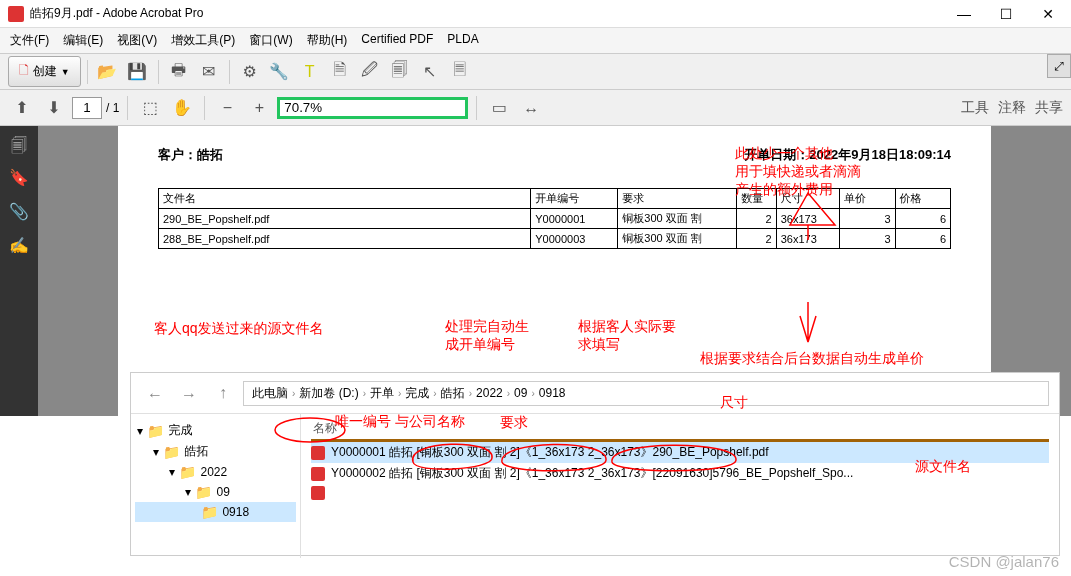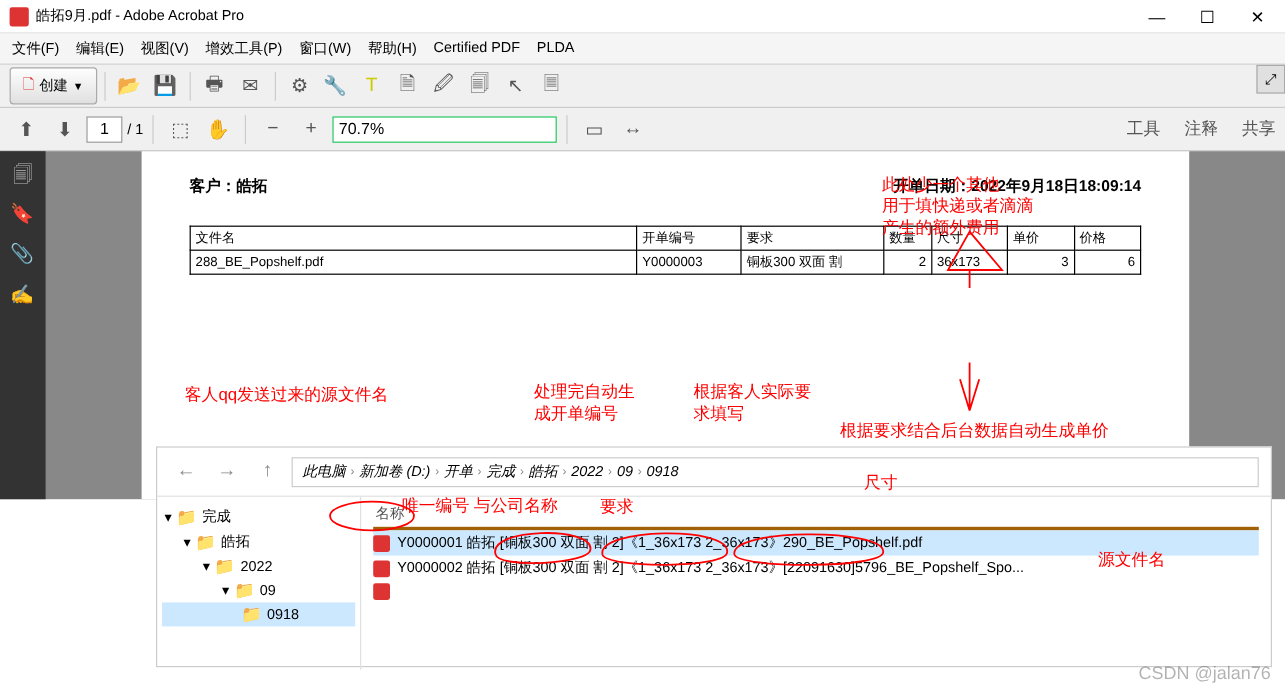--- a/index.html
+++ b/index.html
@@ -11,38 +11,38 @@
 .titlebar-controls span { width: 30px; text-align: center; font-size: 14px; cursor: pointer; }
 .menubar { display: flex; gap: 14px; padding: 4px 10px; background: #f5f5f5; border-bottom: 1px solid #ccc; }
 .menubar span { cursor: pointer; }
 .toolbar1 { display: flex; align-items: center; gap: 2px; padding: 4px 8px; background: #f0f0f0; border-bottom: 1px solid #ccc; height: 36px; }
 .tbtn { width: 28px; height: 28px; display: flex; align-items: center; justify-content: center; border: 1px solid transparent; border-radius: 3px; cursor: pointer; font-size: 16px; color: #555; }
 .create-btn { display: flex; align-items: center; gap: 4px; padding: 4px 10px; border: 1px solid #aaa; border-radius: 3px; background: linear-gradient(#fefefe,#e0e0e0); cursor: pointer; }
 .sep { width: 1px; height: 24px; background: #ccc; margin: 0 4px; }
 .open-icon { color: #d89020; }
 .toolbar2 { display: flex; align-items: center; gap: 4px; padding: 4px 8px; background: #f0f0f0; border-bottom: 1px solid #ccc; height: 36px; }
 .page-input { width: 30px; height: 22px; text-align: center; border: 1px solid #999; }
-.zoom-select { height: 22px; border: 1px solid #22c55e; padding: 0 4px; background: #fff; }
-.right-tabs { margin-left: auto; display: flex; gap: 20px; font-size: 14px; color: #555; }
+.zoom-select { height: 22px; border: 3px solid #22c55e; padding: 0 4px; background: #fff; }
+.right-tabs { margin-left: auto; display: flex; gap: 9px; font-size: 14px; color: #555; }
 .right-tabs span { cursor: pointer; }
 .content-area { display: flex; height: 290px; background: #888; }
 .sidebar { width: 38px; background: #333; display: flex; flex-direction: column; align-items: center; padding-top: 8px; gap: 14px; }
 .sidebar-icon { width: 20px; height: 20px; color: #bbb; cursor: pointer; font-size: 16px; text-align: center; }
 .pdf-page { flex: 1; background: #fff; margin: 0 80px; padding: 20px 40px; position: relative; }
 .pdf-title { text-align: center; font-size: 22px; font-weight: 400; margin-bottom: 12px; }
 .pdf-header-row { display: flex; justify-content: space-between; font-size: 13px; font-weight: bold; margin-bottom: 24px; }
 .pdf-table { width: 100%; border-collapse: collapse; font-size: 11px; }
 .pdf-table th, .pdf-table td { border: 1px solid #000; padding: 2px 4px; text-align: left; }
 .pdf-table th { font-weight: normal; }
 .annot { position: absolute; color: #f00; font-size: 14px; pointer-events: none; z-index: 10; }
 .explorer { position: absolute; left: 130px; top: 372px; width: 930px; height: 184px; border: 1px solid #ccc; background: #fff; }
 .exp-nav { display: flex; align-items: center; gap: 6px; padding: 6px 10px; border-bottom: 1px solid #e0e0e0; }
 .navbtn { width: 28px; height: 28px; border: none; background: none; font-size: 16px; color: #888; cursor: pointer; }
 .breadcrumb { flex: 1; border: 1px solid #ccc; padding: 3px 8px; display: flex; align-items: center; gap: 4px; font-size: 12px; background: #fff; }
-.breadcrumb .seg { cursor: pointer; font-style: italic; }
+.breadcrumb .seg { cursor: pointer; }
 .breadcrumb .chev { color: #888; font-size: 10px; }
 .exp-body { display: flex; height: 144px; }
 .exp-tree { width: 170px; border-right: 1px solid #e0e0e0; padding: 6px 4px; font-size: 12px; overflow: auto; }
 .tree-item { display: flex; align-items: center; gap: 4px; padding: 2px 4px; cursor: pointer; }
 .tree-item.sel { background: #cce8ff; }
 .folder-icon { color: #f5c14b; font-size: 14px; }
 .exp-files { flex: 1; padding: 4px 10px; font-size: 12px; overflow: auto; position: relative; }
 .exp-header { font-size: 12px; color: #555; padding: 2px; border-bottom: 3px solid #a16207; }
 .file-row { display: flex; align-items: center; gap: 6px; padding: 2px 0; cursor: pointer; white-space: nowrap; }
 .file-row.sel { background: #cce8ff; }
@@ -141,20 +141,29 @@
           <tr>
         <th style="width:47%">文件名</th>
         <th style="width:11%">开单编号</th>
         <th style="width:15%">要求</th>
         <th style="width:5%">数量</th>
         <th style="width:8%">尺寸</th>
         <th style="width:7%">单价</th>
         <th style="width:7%">价格</th>
       </tr>
       <tr>
+            <td>290_BE_Popshelf.pdf</td>
+            <td>Y0000001</td>
+            <td>铜板300 双面 割</td>
+            <td style="text-align:right">2</td>
+            <td>36x173</td>
+            <td style="text-align:right">3</td>
+            <td style="text-align:right">6</td>
+          </tr>
+      <tr>
             <td>288_BE_Popshelf.pdf</td>
             <td>Y0000003</td>
             <td>铜板300 双面 割</td>
             <td style="text-align:right">2</td>
             <td>36x173</td>
             <td style="text-align:right">3</td>
             <td style="text-align:right">6</td>
           </tr>
     </tbody>
       </table>

